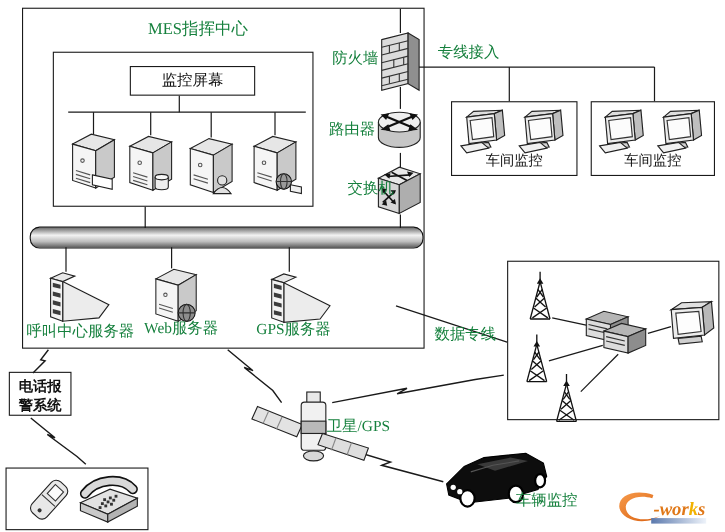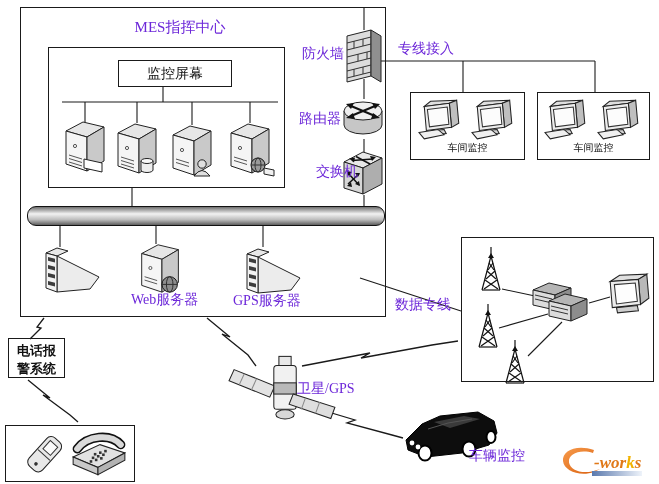--- a/index.html
+++ b/index.html
@@ -1,29 +1,29 @@
 <!DOCTYPE html>
 <html><head>
 <meta charset="utf-8">
 <style>
   html,body{margin:0;padding:0;background:#fff;}
   #canvas{position:relative;width:659px;height:484px;background:#fff;overflow:hidden;
           font-family:"Liberation Serif","DejaVu Serif",serif;color:#111;}
   .box{position:absolute;border:1px solid #1a1a1a;background:transparent;box-sizing:border-box;}
-  .lbl{position:absolute;font-size:14px;line-height:1.15;white-space:nowrap;color:#6d28d9;}
+  .lbl{position:absolute;font-size:14px;line-height:1.15;white-space:nowrap;color:#15803d;}
   .ctr{text-align:center;}
   .abs{position:absolute;}
   svg{display:block;}
   #wires{position:absolute;left:0;top:0;z-index:0;}
   .icon{position:absolute;z-index:2;}
   .lbl,.box{z-index:3;}
   #pipe{position:absolute;left:27px;top:206px;width:356px;height:18px;border:1px solid #111;
         border-radius:9px;z-index:2;
         background:linear-gradient(to bottom,#6f6f6f,#f2f2f2 38%,#bdbdbd 70%,#5f5f5f);}
-  .wslabel{position:absolute;left:0;right:0;bottom:4px;text-align:center;font-size:10px;}
+  .wslabel{position:absolute;left:0;right:0;bottom:4px;text-align:center;font-size:13px;}
   .alarm{font-weight:bold;font-size:13px;line-height:1.35;text-align:center;padding-top:3px;}
 </style>
 </head>
 <body>
 
 <div id="canvas">
 
   <svg id="wires" width="659" height="484">
     <g stroke="#1a1a1a" stroke-width="1.1" fill="none">
       <line x1="163" y1="87" x2="163" y2="102"></line>
@@ -177,20 +177,21 @@
     <polygon points="2,9 13,4 24,7 13,12" fill="#e8e8e8" stroke="#222"></polygon>
     <polygon points="13,12 55,33 46,45 13,48" fill="#ececec" stroke="#222"></polygon>
     <polygon points="2,9 13,12 13,48 2,44" fill="#f2f2f2" stroke="#222"></polygon>
     <g fill="#3c3c3c">
       <polygon points="4,13 11,14.8 11,18.6 4,16.8"></polygon>
         <polygon points="4,21 11,22.8 11,26.6 4,24.8"></polygon>
       <polygon points="4,29 11,30.8 11,34.6 4,32.8"></polygon>
         <polygon points="4,37 11,38.8 11,42.6 4,40.8"></polygon>
     </g>
   </svg>
+  <div class="lbl" style="left:24px;top:294px;">呼叫中心服务器</div>
 
   <svg class="icon" style="left:137px;top:240px;" width="48" height="56" viewBox="0 0 48 58">
     <polygon points="4,14 21,5 42,10 25,20" fill="#e6e6e6" stroke="#222"></polygon>
     <polygon points="4,14 25,20 25,54 4,47" fill="#f5f5f5" stroke="#222"></polygon>
     <polygon points="25,20 42,10 42,44 25,54" fill="#c9c9c9" stroke="#222"></polygon>
     <line x1="7" y1="38" x2="20" y2="42" stroke="#555"></line>
       <line x1="7" y1="41.5" x2="20" y2="45.5" stroke="#555"></line>
     <circle cx="13" cy="29" r="1.6" fill="none" stroke="#555"></circle>
     <circle cx="33" cy="46" r="8" fill="#8d8d8d" stroke="#111"></circle>
     <ellipse cx="33" cy="46" rx="3.4" ry="8" fill="none" stroke="#2e2e2e"></ellipse>

